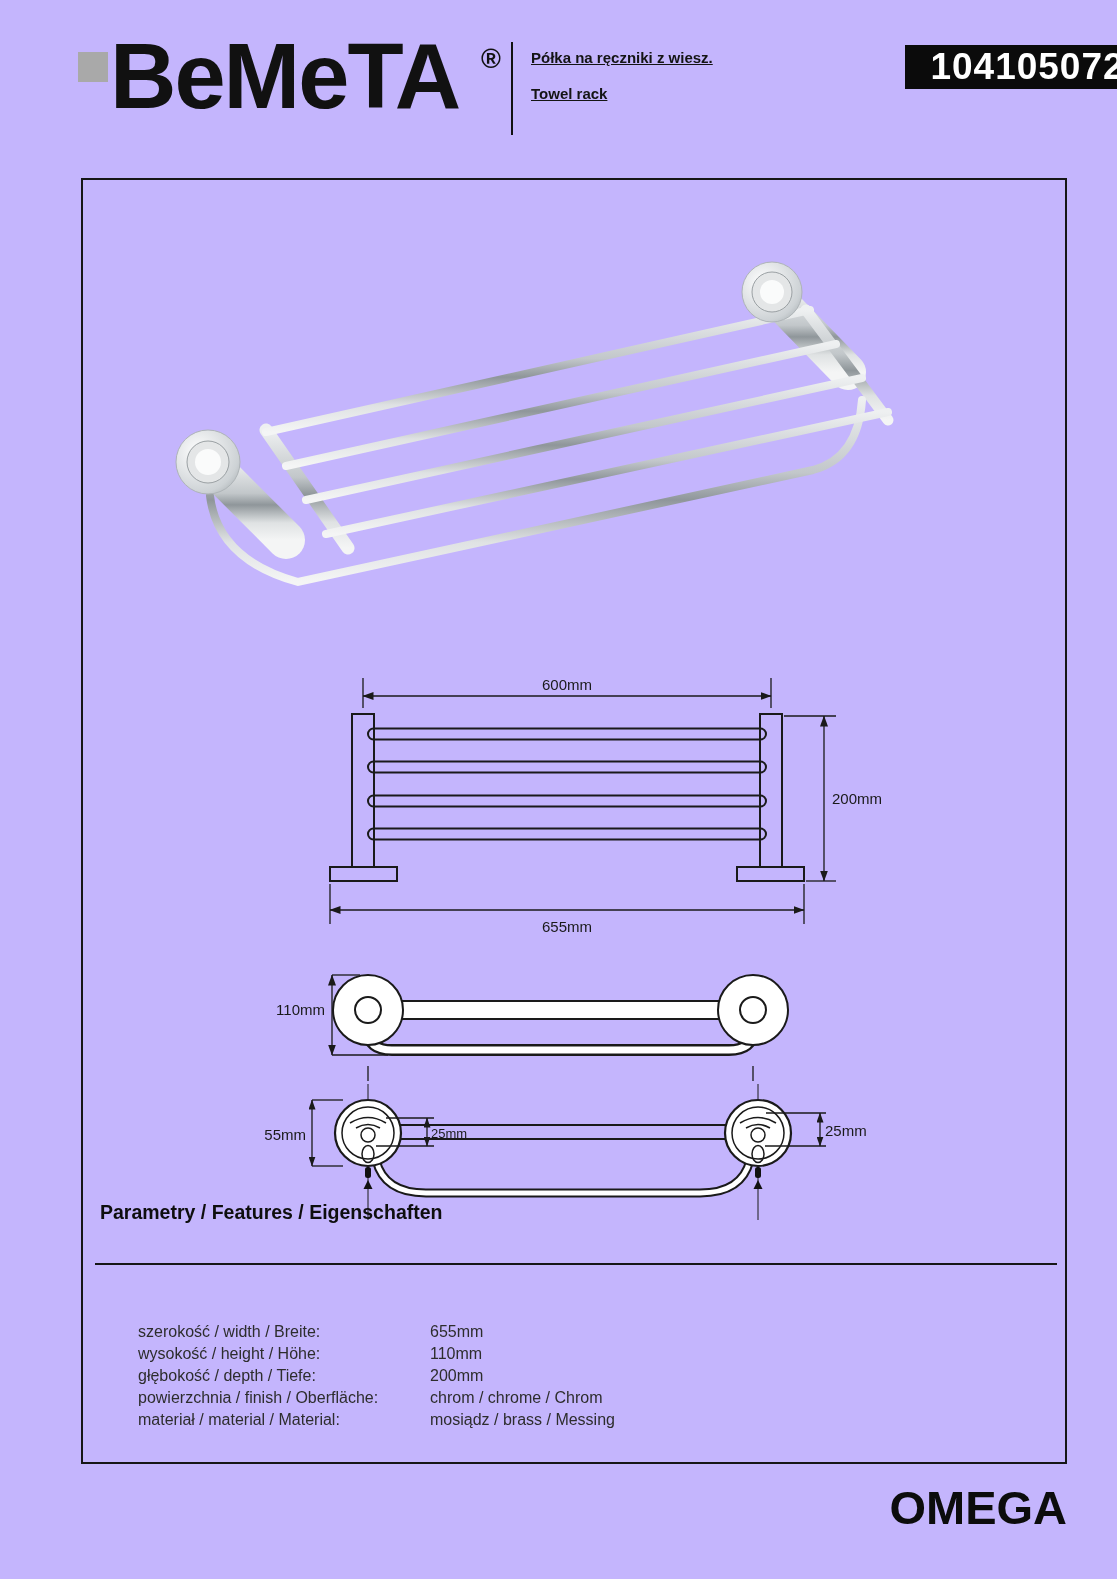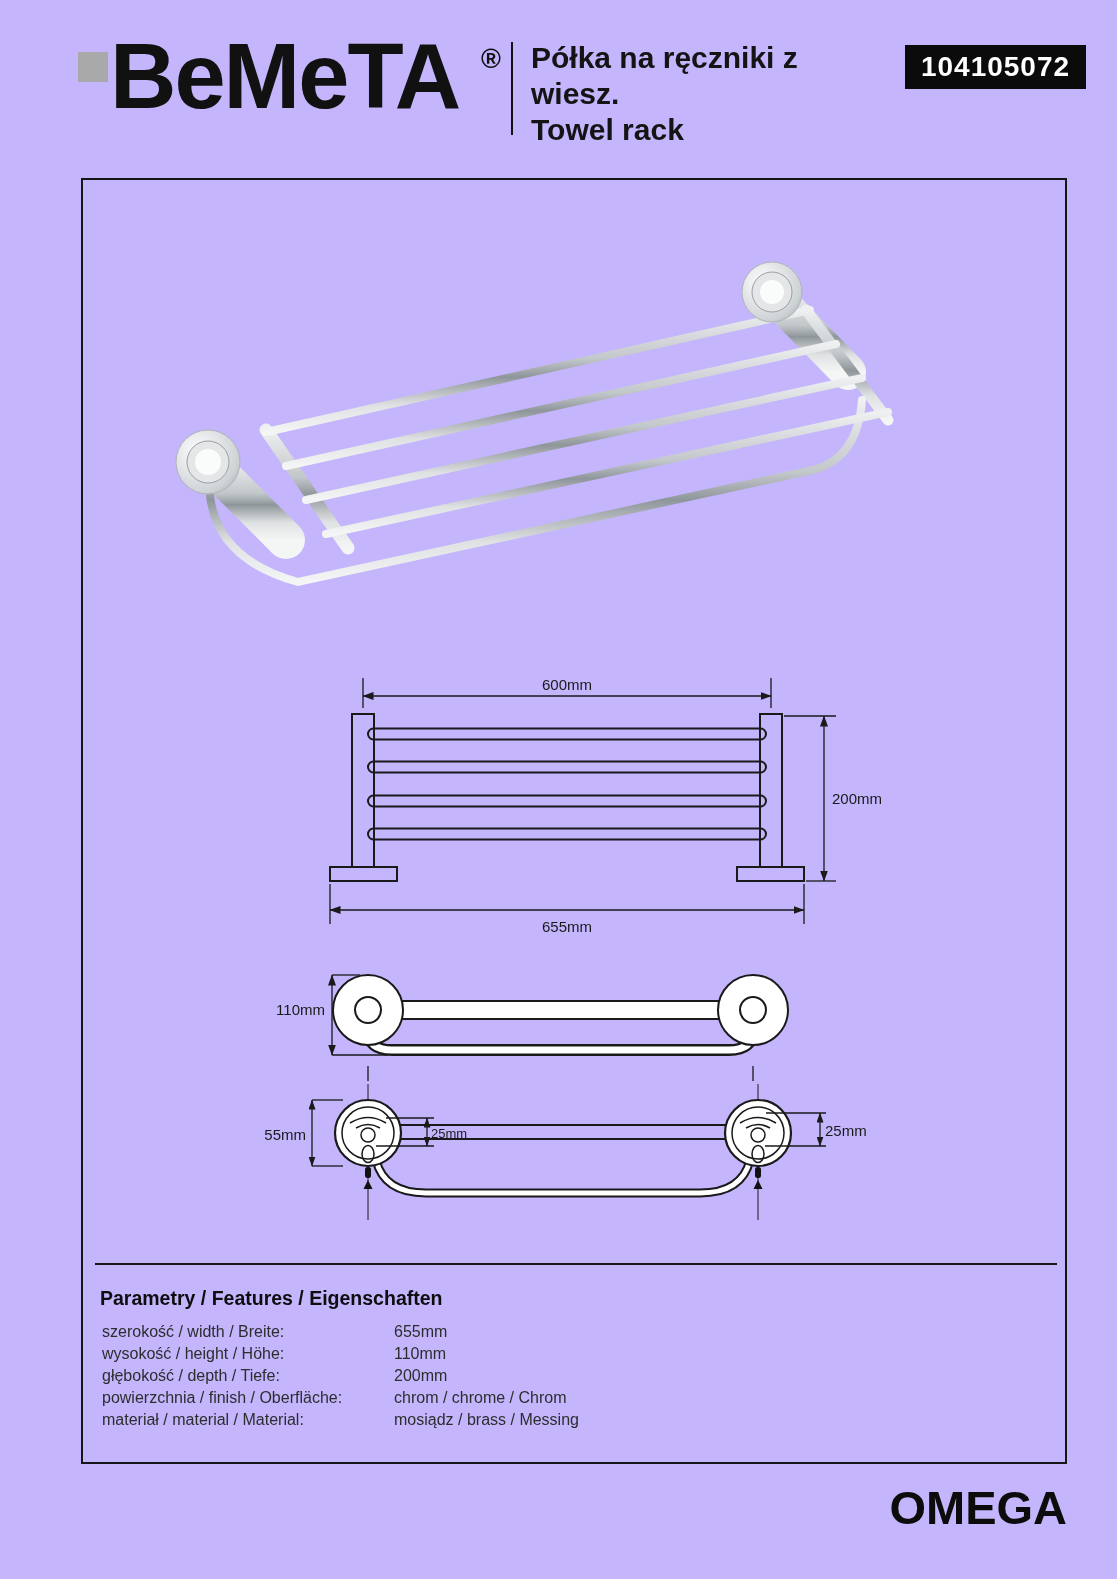--- a/index.html
+++ b/index.html
@@ -4,28 +4,28 @@
 <style>
   html,body{margin:0;padding:0;background:#ffffff;}
   .page{position:relative;width:1117px;height:1579px;background:#c4b5fd;
         font-family:"Liberation Sans",sans-serif;color:#161616;overflow:hidden;}
   .abs{position:absolute;}
   .logo-square{left:78px;top:52px;width:30px;height:30px;background:#a9a9a9;}
   .brand{left:110px;top:30px;font-size:92px;font-weight:bold;letter-spacing:-2px;color:#111;line-height:92px;}
   .reg{left:481px;top:44px;font-size:27px;font-weight:bold;color:#111;}
   .hdr-divider{left:511px;top:42px;width:2px;height:93px;background:#111;}
   .titles{left:531px;top:40px;width:360px;}
-  .titles div{font-size:30px;font-weight:bold;line-height:36px;color:#141414;}
+  .titles div{font-size:15px;font-weight:bold;line-height:36px;color:#141414;text-decoration:underline;}
   .badge{left:905px;top:45px;width:181px;height:44px;display:flex;align-items:center;justify-content:center;
-         font-size:28px;font-weight:bold;letter-spacing:1px;}
+         font-size:37px;font-weight:bold;letter-spacing:1px;padding-left:32px;}
   .mainbox{left:81px;top:178px;width:982px;height:1282px;border:2px solid #161616;}
   .sep{left:95px;top:1263px;width:962px;height:0;border-top:2px solid #161616;}
-  .params-heading{left:100px;top:1287px;font-size:19.5px;font-weight:bold;color:#0e0e0e;}
+  .params-heading{left:100px;top:1201px;font-size:19.5px;font-weight:bold;color:#0e0e0e;}
   .params{left:102px;top:1321px;width:620px;font-size:16px;color:#2d2d2d;}
-  .param-row{display:flex;line-height:22px;}
+  .param-row{display:flex;line-height:22px;margin-left:36px;}
   .param-label{width:292px;}
   .series{right:50px;top:1480px;font-size:47px;font-weight:bold;color:#0c0c0c;margin-left:40px;}
   svg text{font-family:"Liberation Sans",sans-serif;}
 </style>
 </head>
 <body>
 
 <div class="page">
 
   <div class="abs logo-square" style="background: rgb(169, 169, 169);"></div>

